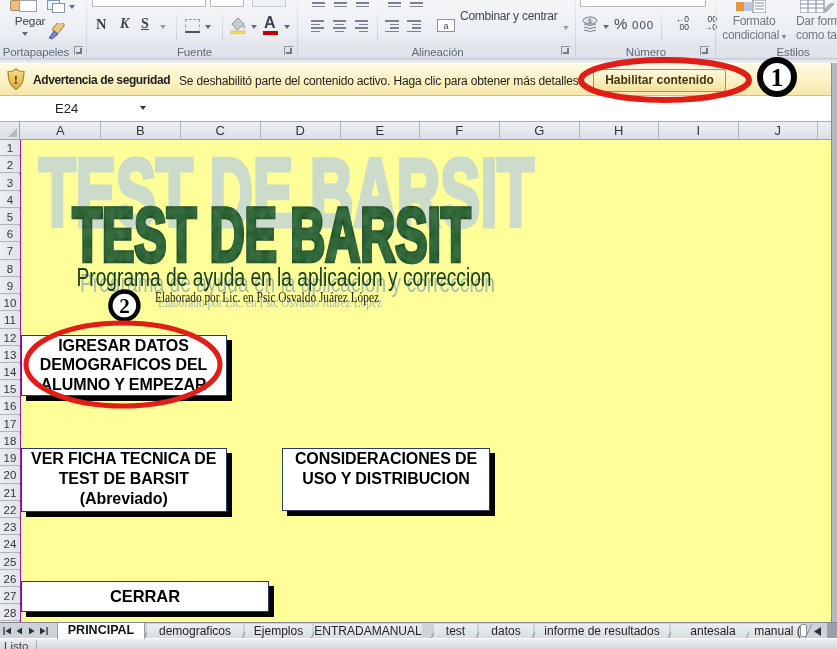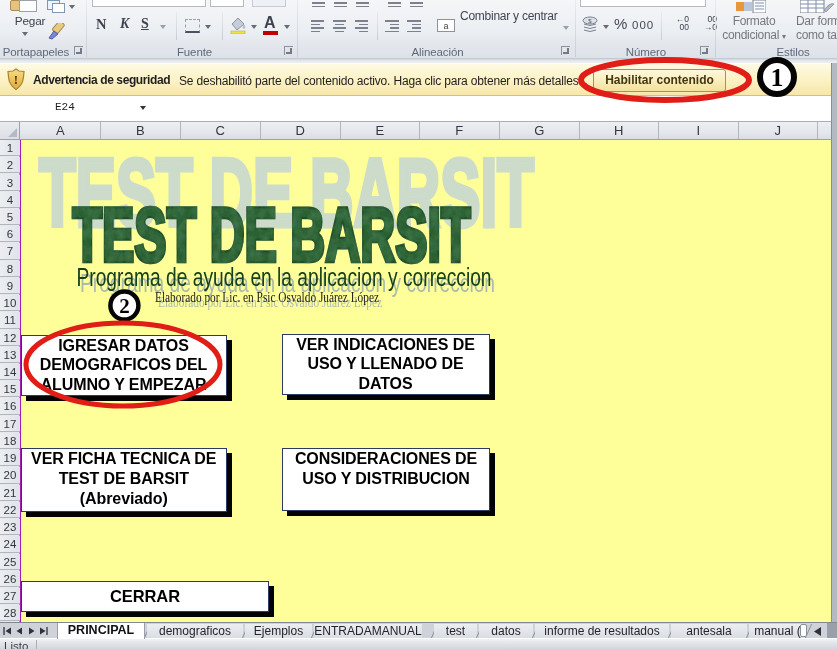--- a/index.html
+++ b/index.html
@@ -190,21 +190,21 @@
         </defs>
         <path d="M10 1 L13 3 L18 3.5 L17.5 9 Q17 17 10 21.5 Q3 17 2.5 9 L2 3.5 L7 3 Z" fill="url(#shg)" stroke="#a8832f" stroke-width="1.2"></path>
         <text x="10" y="16" font-size="13" font-weight="bold" text-anchor="middle" fill="#4a3a14" font-family="Liberation Serif,serif">!</text>
       </svg>
       <div class="abs" style="left:33px;top:9px;font-size:12px;letter-spacing:-0.4px;font-weight:bold;color:#1e1e1e;">Advertencia de seguridad</div>
       <div class="abs" style="left:179px;top:9.5px;font-size:12px;letter-spacing:-0.18px;color:#1e1e1e;">Se deshabilitó parte del contenido activo. Haga clic para obtener más detalles...</div>
       <div id="warnbtn">Habilitar contenido</div>
     </div>
     <div id="fbar">
       <div id="nbox">
-        <span style="position:absolute;left:55px;top:5px;font-size:11px;color:#222;font-family:Liberation Mono, monospace;">E24</span>
+        <span style="position:absolute;left:55px;top:5px;font-size:13px;color:#222;">E24</span>
         <div class="dn" style="left:140px;top:10px;border-top-color:#333;"></div>
       </div>
     </div>
     <div id="chead">
       <div class="abs" style="left:0;top:0;width:20px;height:17px;border-right:1px solid #9ba2ad;background:linear-gradient(180deg,#e9ebee,#dcdfe5);">
         <div style="position:absolute;right:2px;bottom:2px;width:0;height:0;border-left:9px solid transparent;border-bottom:9px solid #b6bbc3;"></div>
       </div>
       <div class="ch" style="left:21px;width:79.5px;">A</div>
       <div class="ch" style="left:101px;width:79.5px;">B</div>
       <div class="ch" style="left:181px;width:79.5px;">C</div>
@@ -262,21 +262,20 @@
           </feMerge>
         </filter>
       </defs>
       <text x="72.5" y="261" font-family="Liberation Sans,sans-serif" font-weight="bold" font-size="76" fill="#2c6132" stroke="#224d27" stroke-width="4.5" paint-order="stroke" filter="url(#tex)" textLength="398" lengthAdjust="spacingAndGlyphs">TEST DE BARSIT</text>
       <text x="80" y="291.5" font-family="Liberation Sans,sans-serif" font-size="26" fill="#a9bca9" textLength="415" lengthAdjust="spacingAndGlyphs">Programa de ayuda en la aplicacion y correccion</text>
       <text x="76.5" y="286" font-family="Liberation Sans,sans-serif" font-size="26" fill="#16411a" textLength="415" lengthAdjust="spacingAndGlyphs">Programa de ayuda en la aplicacion y correccion</text>
       <text x="158" y="307" font-family="Liberation Serif,serif" font-size="14" fill="#a9bca9" textLength="224" lengthAdjust="spacingAndGlyphs">Elaborado por Lic. en Psic Osvaldo Juárez López</text>
       <text x="155" y="302" font-family="Liberation Serif,serif" font-size="14" fill="#23231a" textLength="224" lengthAdjust="spacingAndGlyphs">Elaborado por Lic. en Psic Osvaldo Juárez López</text>
     </svg>
     <div class="xbtn" style="left:20.5px;top:334.5px;width:206px;height:61px;">IGRESAR DATOS<br>DEMOGRAFICOS DEL<br>ALUMNO Y EMPEZAR</div>
-    <div class="xbtn" style="left:281.5px;top:333.5px;width:208px;height:61px;">VER INDICACIONES DE<br>USO Y LLENADO DE<br>DATOS</div>
     <div class="xbtn" style="left:20.5px;top:448px;width:206.5px;height:64px;">VER FICHA TECNICA DE<br>TEST DE BARSIT<br>(Abreviado)</div>
     <div class="xbtn" style="left:282px;top:448px;width:208px;height:63px;">CONSIDERACIONES DE<br>USO Y DISTRIBUCION</div>
     <div class="xbtn" style="left:21px;top:580.5px;width:248px;height:31px;font-size:16.5px;line-height:28px;">CERRAR</div>
     <div id="tabbar">
       <svg class="abs" style="left:3px;top:4px;" width="48" height="8" viewBox="0 0 48 8">
         <path d="M1 0 v8" stroke="#2e323a" stroke-width="1.3"></path>
         <path d="M8 0.5 L2.5 4 L8 7.5 Z" fill="#2e323a"></path>
         <path d="M19 0.5 L13.5 4 L19 7.5 Z" fill="#2e323a"></path>
         <path d="M26 0.5 L31.5 4 L26 7.5 Z" fill="#2e323a"></path>
         <path d="M37 0.5 L42.5 4 L37 7.5 Z" fill="#2e323a"></path>
@@ -289,21 +288,21 @@
       <div class="tab" style="left:245px;width:67px;">Ejemplos</div>
       <div class="tabsep" style="left:314px;"></div>
       <div class="tab" style="left:314px;width:108px;">ENTRADAMANUAL</div>
       <div class="tabsep" style="left:434px;"></div>
       <div class="tab" style="left:434px;width:43px;">test</div>
       <div class="tabsep" style="left:479px;"></div>
       <div class="tab" style="left:479px;width:54px;">datos</div>
       <div class="tabsep" style="left:535px;"></div>
       <div class="tab" style="left:535px;width:134px;">informe de resultados</div>
       <div class="tabsep" style="left:671px;"></div>
-      <div class="tab" style="left:671px;width:76px;">antesala</div>
+      <div class="tab" style="left:671px;width:84px;">antesala</div>
       <div class="tabsep" style="left:749px;"></div>
       <div class="tab" style="left:749px;width:57px;">manual (</div>
       <div class="tabsep" style="left:808px;"></div>
       <div class="abs" style="left:800px;top:1px;width:7px;height:13px;background:#fff;border:1px solid #8a9099;border-radius:2px;"></div>
       <svg class="abs" style="left:813px;top:3.5px;" width="9" height="9" viewBox="0 0 9 9">
         <path d="M8 0 L1 4.5 L8 9 Z" fill="#2e323a"></path>
       </svg>
       <div class="abs" style="left:827px;top:0;width:10px;height:15.5px;background:#9aa0a9;"></div>
     </div>
     <div id="status">

